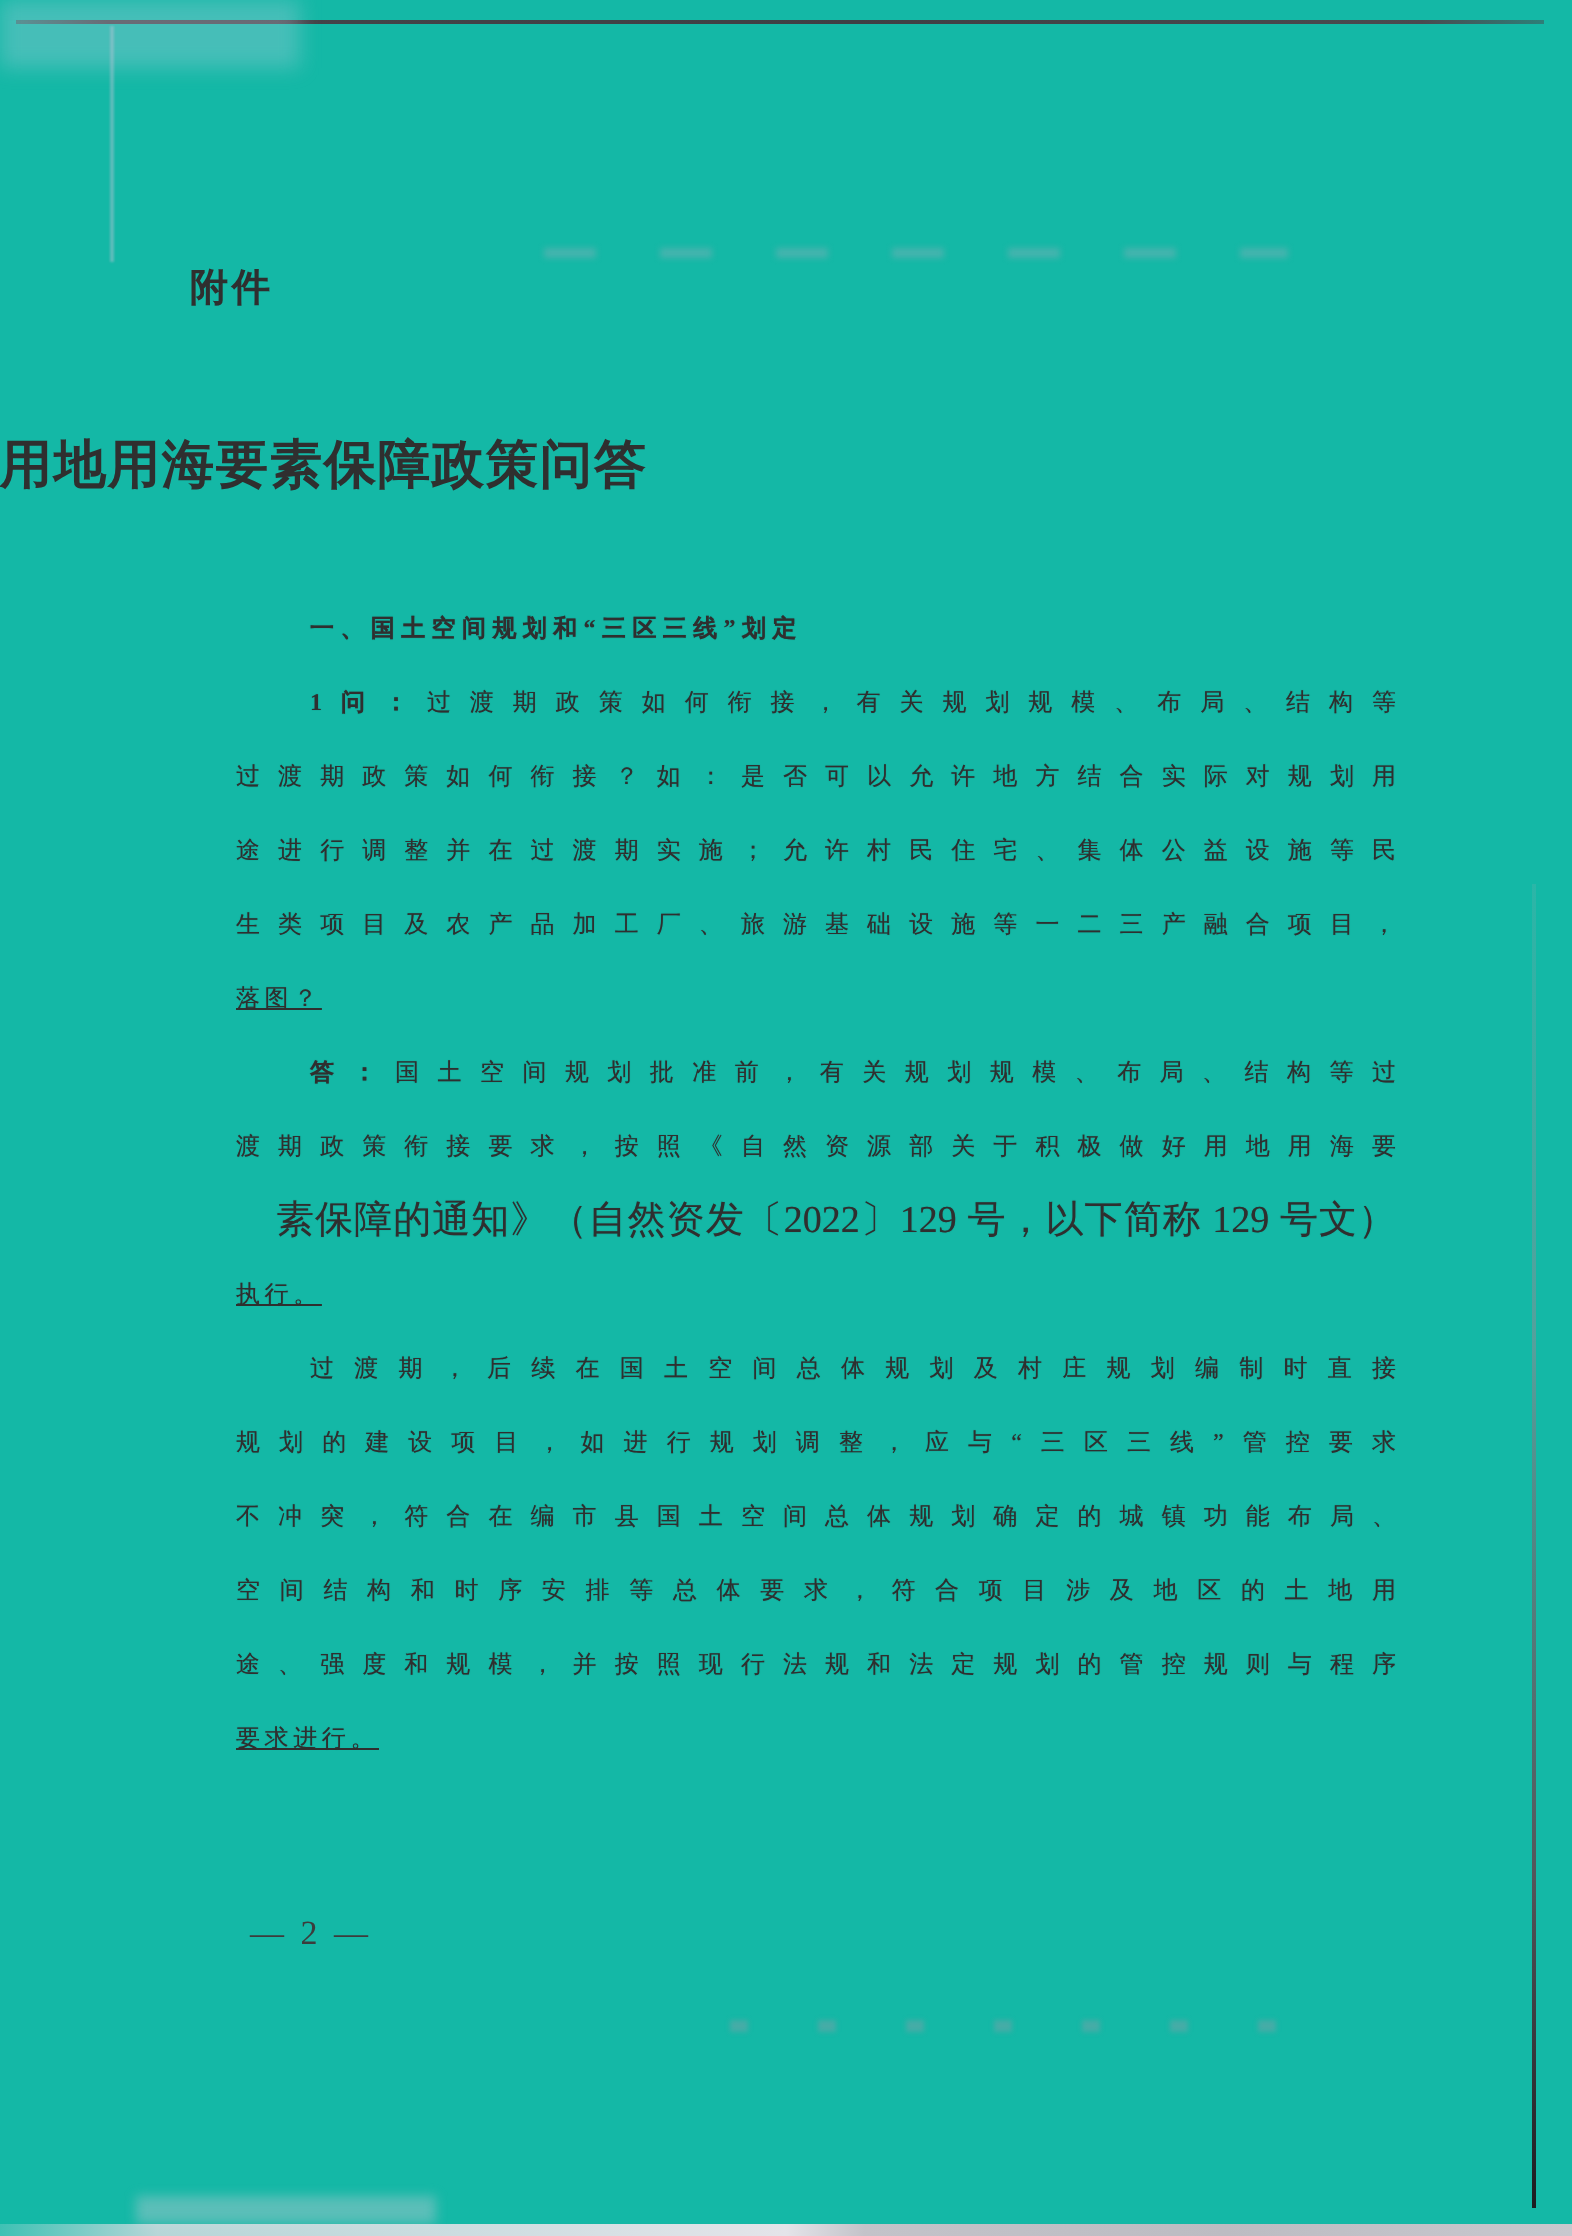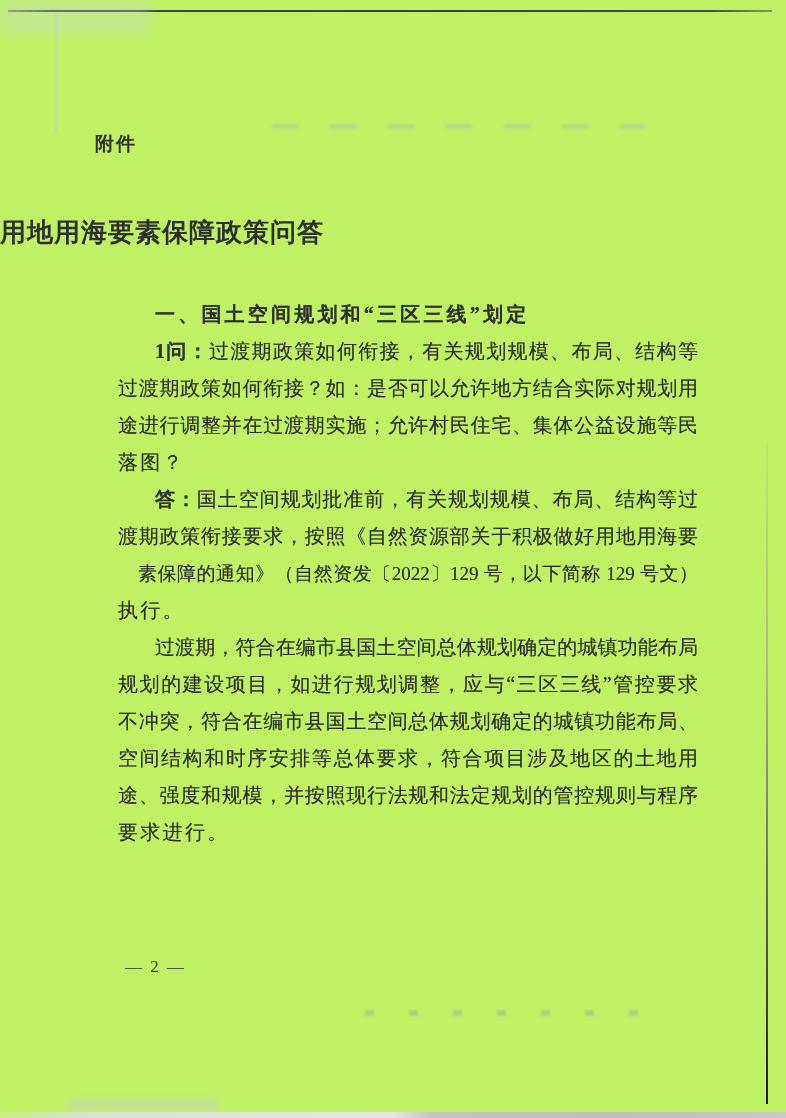--- a/index.html
+++ b/index.html
@@ -1,19 +1,19 @@
 <!DOCTYPE html>
 <html><head>
 <meta charset="utf-8">
 <style>
   html,body{margin:0;padding:0;background:#e9e9ec;}
   .page{
     position:relative;
     width:786px;height:1118px;
-    background:#bef264;
+    background:#14b8a6;
     overflow:hidden;
     font-family:"Liberation Serif","DejaVu Serif",serif;
     color:#2f2f2f;
   }
   
   .art{position:absolute;pointer-events:none;}
   .top-line{left:8px;top:10px;width:764px;height:2px;
     background:linear-gradient(90deg,rgba(70,70,75,.55),#45454a 6%,#3f3f44 55%,#4a4a4f 92%,rgba(70,70,75,.5));}
   .left-crease{left:55px;top:13px;width:2px;height:118px;background:rgba(185,192,212,.45);filter:blur(.5px);}
   .corner-tint{left:0;top:0;width:150px;height:34px;background:rgba(200,207,235,.28);filter:blur(5px);}
@@ -24,25 +24,25 @@
   .bleed-marks{left:365px;top:1010px;width:285px;height:6px;
     background:repeating-linear-gradient(90deg,rgba(150,152,168,.38) 0 9px,transparent 9px 44px);filter:blur(1.2px);}
   .bottom-left-smudge{left:68px;top:1098px;width:150px;height:14px;background:rgba(198,200,212,.4);filter:blur(3px);}
   .bottom-edge{left:0;top:1112px;width:786px;height:6px;
     background:linear-gradient(90deg,rgba(230,230,235,.2),rgba(222,222,228,.8) 10%,#e4e4e9 50%,#c3c3c9 55%,#bcbcc2 78%,#c8c8ce);}
   
   .attachment{position:absolute;left:95px;top:131px;font-size:19px;font-weight:bold;letter-spacing:2px;}
   .title{position:absolute;left:0;top:215px;width:100%;
     font-size:26px;font-weight:bold;letter-spacing:1px;}
   .content{position:absolute;left:118px;top:296px;width:580px;}
-  .l{height:37px;line-height:37px;font-size:20px;
+  .l{height:37px;line-height:37px;font-size:12px;
      text-align:justify;text-align-last:justify;text-justify:inter-character;
      text-shadow:0 0 .4px rgba(45,45,45,.55);}
   .i{padding-left:37px;}
-  .e{text-align:center;text-align-last:left;letter-spacing:2.3px;}
+  .e{text-align:center;text-align-last:left;letter-spacing:2.3px;text-decoration:underline;}
   .hd{font-weight:bold;text-align:left;text-align-last:left;letter-spacing:3.2px;}
   .b{font-weight:bold;}
   .tight{font-size:19px;margin-left:20px;}
   .pagenum{position:absolute;left:125px;top:957px;font-size:17px;letter-spacing:2px;color:#3c3c3c;}
 </style>
 </head>
 <body>
 
 <div class="page">
 
@@ -59,28 +59,29 @@
 
   <div class="title">用地用海要素保障政策问答</div>
 
   <div class="content">
 
     <div class="l i hd">一、国土空间规划和“三区三线”划定</div>
 
     <div class="l i"><span class="b">1问：</span><span>过渡期政策如何衔接，有关规划规模、布局、结构等</span></div>
     <div class="l">过渡期政策如何衔接？如：是否可以允许地方结合实际对规划用</div>
     <div class="l">途进行调整并在过渡期实施；允许村民住宅、集体公益设施等民</div>
+    <div class="l">生类项目及农产品加工厂、旅游基础设施等一二三产融合项目，</div>
     <div class="l e">落图？</div>
 
     <div class="l i"><span class="b">答：</span><span>国土空间规划批准前，有关规划规模、布局、结构等过</span></div>
     <div class="l">渡期政策衔接要求，按照《自然资源部关于积极做好用地用海要</div>
     <div class="l tight">素保障的通知》（自然资发〔2022〕129 号，以下简称 129 号文）</div>
     <div class="l e">执行。</div>
 
-    <div class="l i">过渡期，符合在编市县国土空间总体规划确定的城镇功能布局</div>
+    <div class="l i">过渡期，后续在国土空间总体规划及村庄规划编制时直接</div>
     <div class="l">规划的建设项目，如进行规划调整，应与“三区三线”管控要求</div>
     <div class="l">不冲突，符合在编市县国土空间总体规划确定的城镇功能布局、</div>
     <div class="l">空间结构和时序安排等总体要求，符合项目涉及地区的土地用</div>
     <div class="l">途、强度和规模，并按照现行法规和法定规划的管控规则与程序</div>
     <div class="l e">要求进行。</div>
 
   </div>
 
   <div class="pagenum">— 2 —</div>
 

